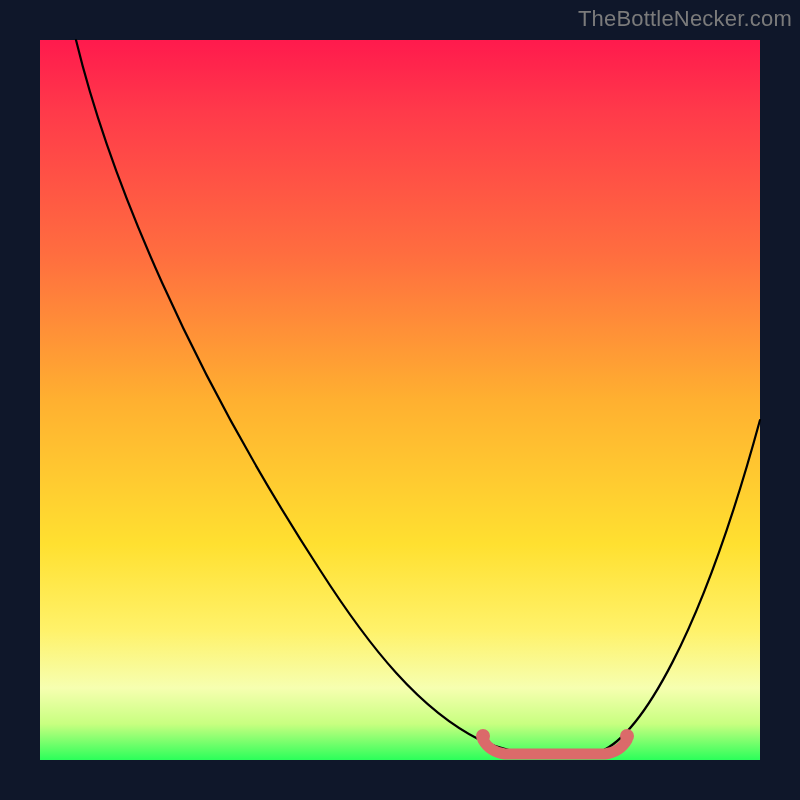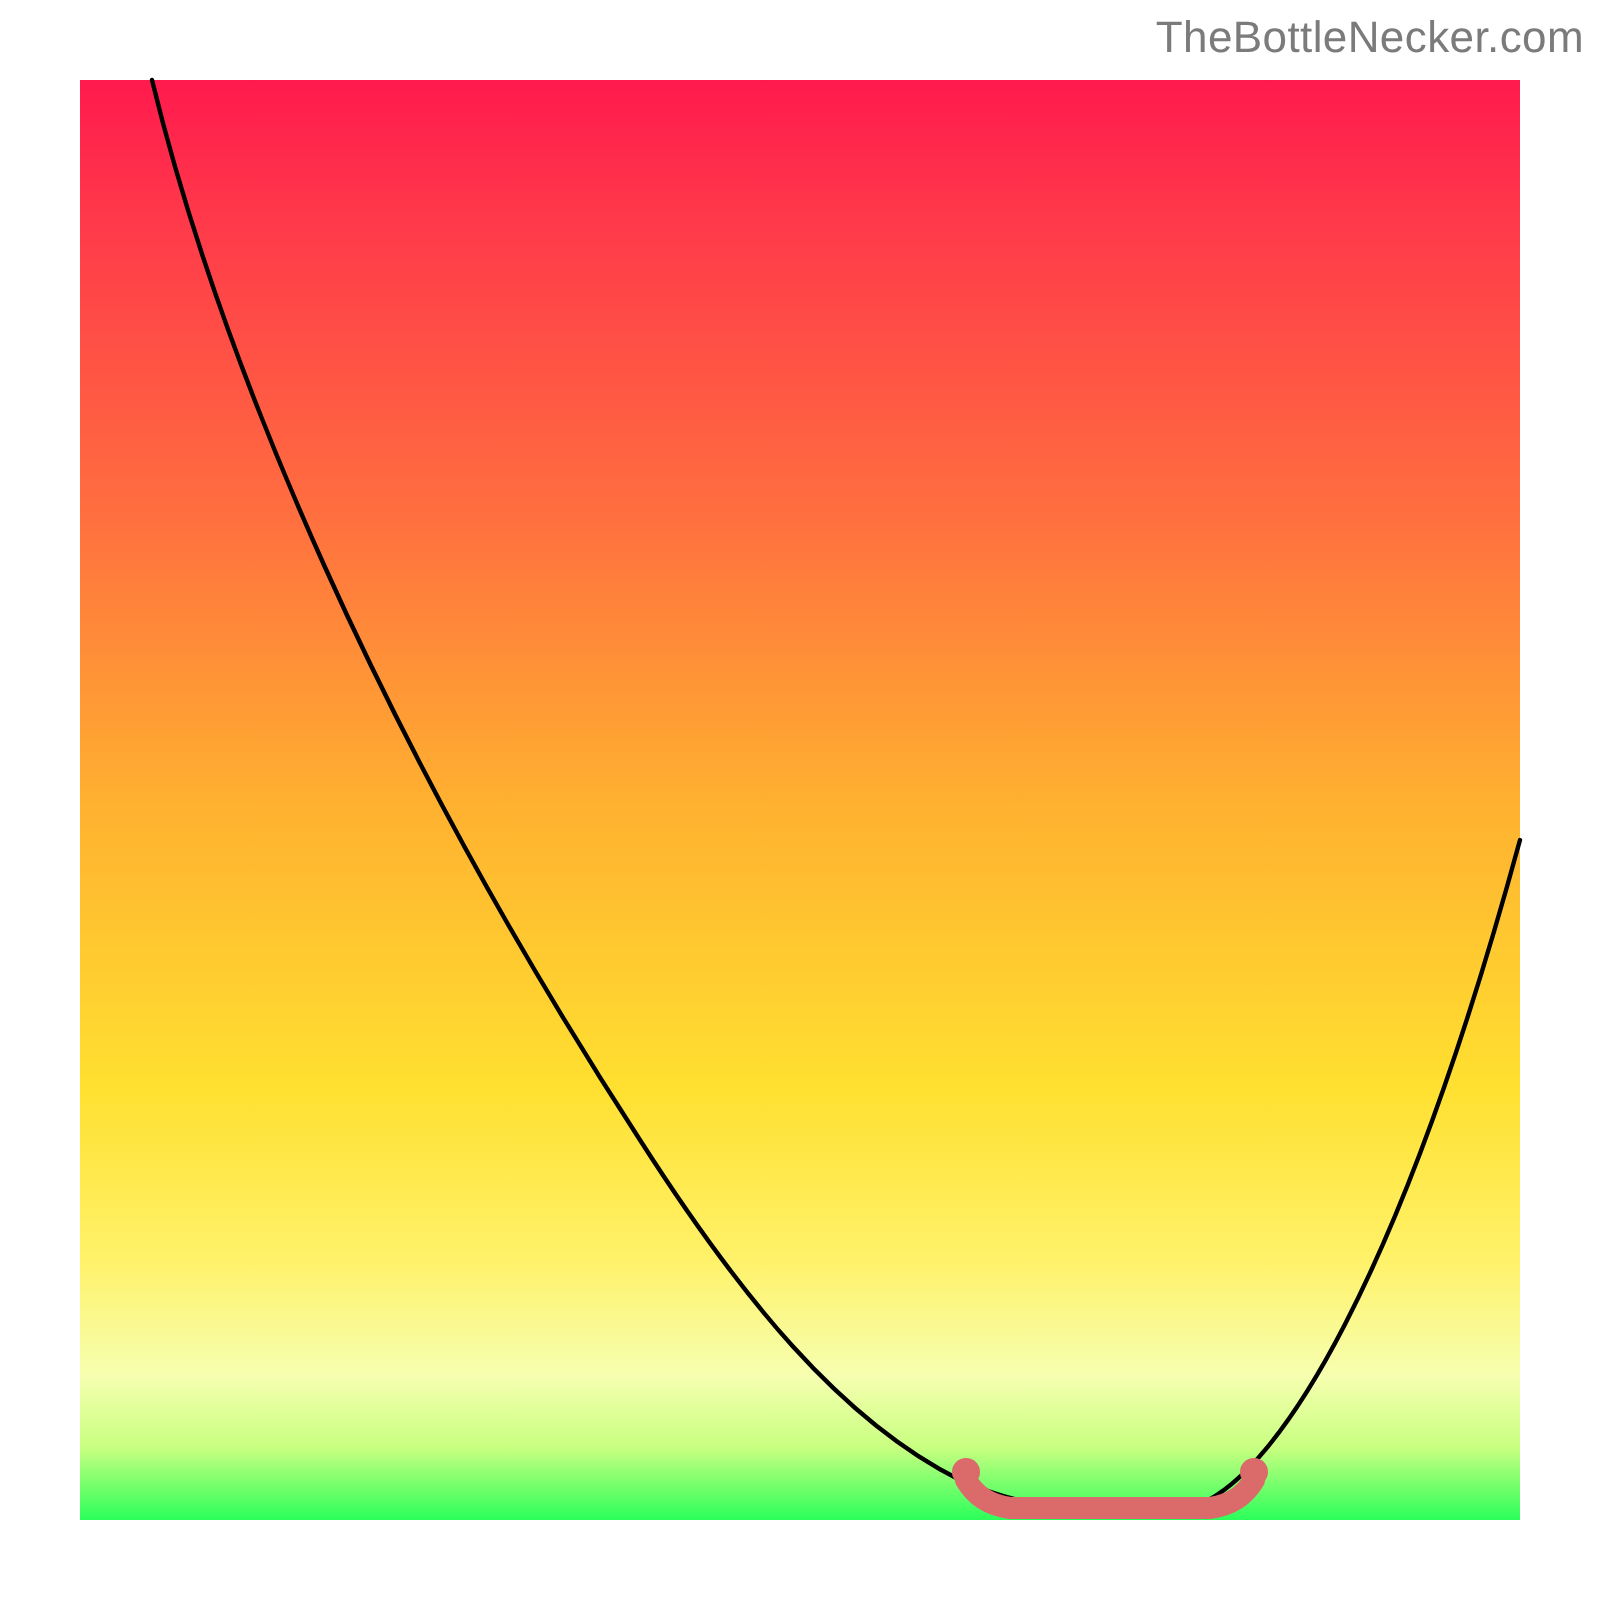--- a/index.html
+++ b/index.html
@@ -10,21 +10,21 @@
     background: #000;
     overflow: hidden;
     font-family: Arial, Helvetica, sans-serif;
   }
   .frame {
     position: absolute;
     left: 0;
     top: 0;
     width: 800px;
     height: 800px;
-    background: #ffffff;
+    background: #0f172a;
   }
   .plot-area {
     position: absolute;
     left: 40px;
     top: 40px;
     width: 720px;
     height: 720px;
     
     background: linear-gradient(
       to bottom,

